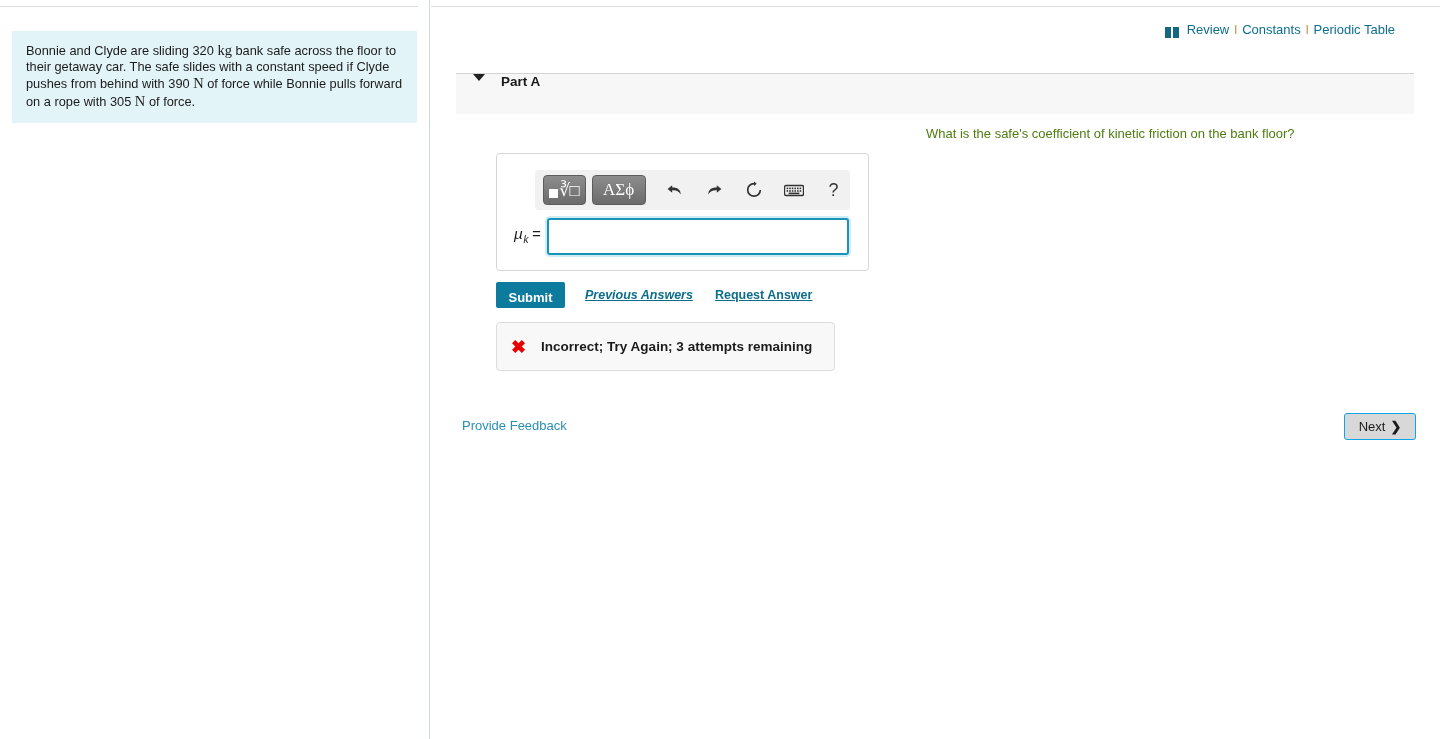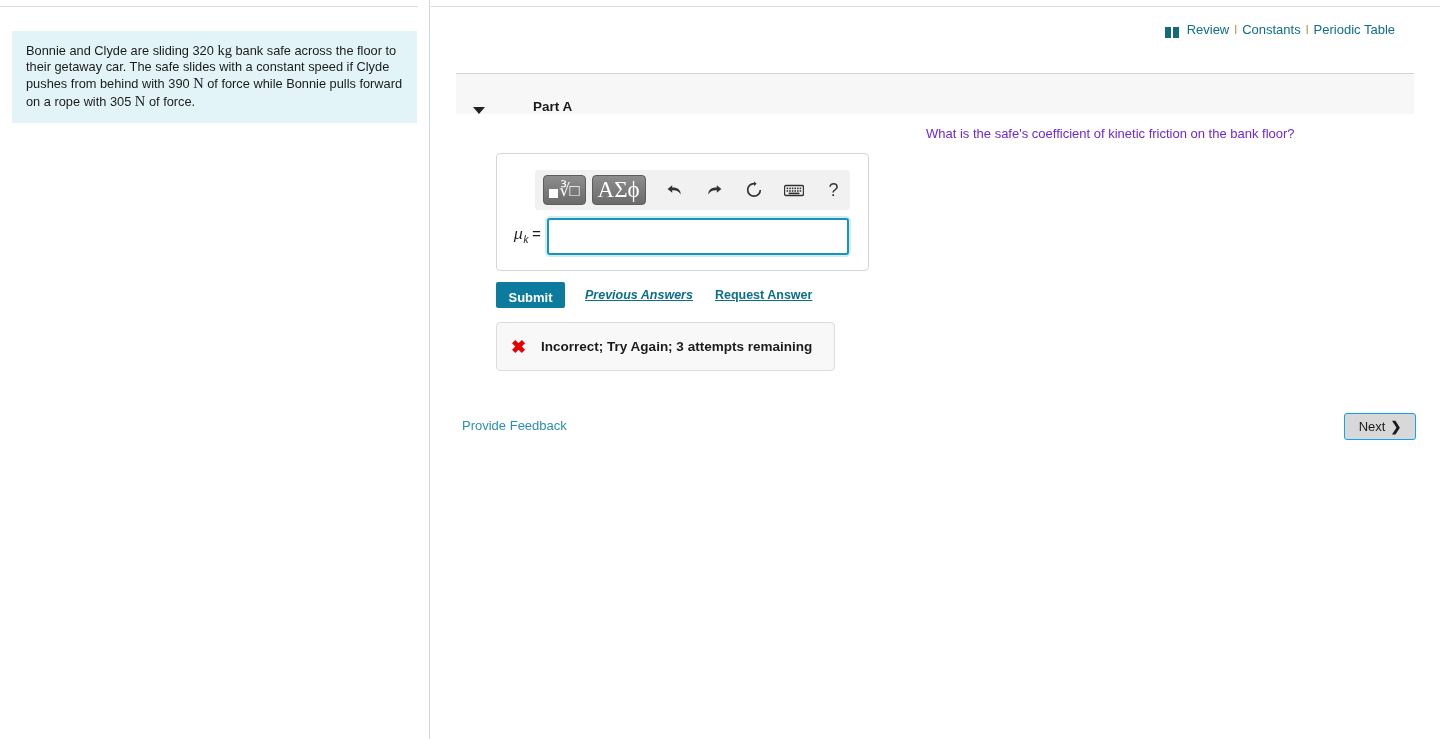--- a/index.html
+++ b/index.html
@@ -108,44 +108,43 @@
 
   
   #part-header {
     position: absolute;
     left: 26px; top: 73px;
     width: 958px; height: 41px;
     box-sizing: border-box;
     background: #f7f7f7;
     border-top: 1px solid #d4d4d4;
     display: flex;
-    align-items: flex-end;
-    cursor: pointer;
-    gap: 32px;
+    align-items: flex-start;
+    cursor: pointer;
   }
   #part-collapse-caret {
     width: 0; height: 0;
     margin-left: 17px;
     border-left: 6px solid transparent;
     border-right: 6px solid transparent;
     border-top: 7px solid #222222;
   }
   #part-label {
     margin-left: 16px;
     font-size: 13.5px;
     font-weight: bold;
     color: #1a1a1a;
   }
 
   
   #question-text {
     position: absolute;
     left: 496px; top: 126px;
     font-size: 13px;
-    color: #6d28d9;
+    color: #4d7c0f;
     white-space: nowrap;
   }
 
   
   #answer-card {
     position: absolute;
     left: 66px; top: 153px;
     width: 373px; height: 118px;
     box-sizing: border-box;
     background: #ffffff;
@@ -188,21 +187,21 @@
     width: 9px; height: 9px;
     background: #ffffff;
     margin-right: 1px;
     position: relative;
     top: 3px;
   }
   #btn-greek {
     margin-left: 6px;
     width: 56px;
     font-family: "Liberation Serif", serif;
-    font-size: 23px;
+    font-size: 17px;
   }
   .tb-icon {
     width: 34px;
     height: 30px;
     display: flex;
     align-items: center;
     justify-content: center;
     cursor: pointer;
     color: #333333;
     font-size: 17px;

